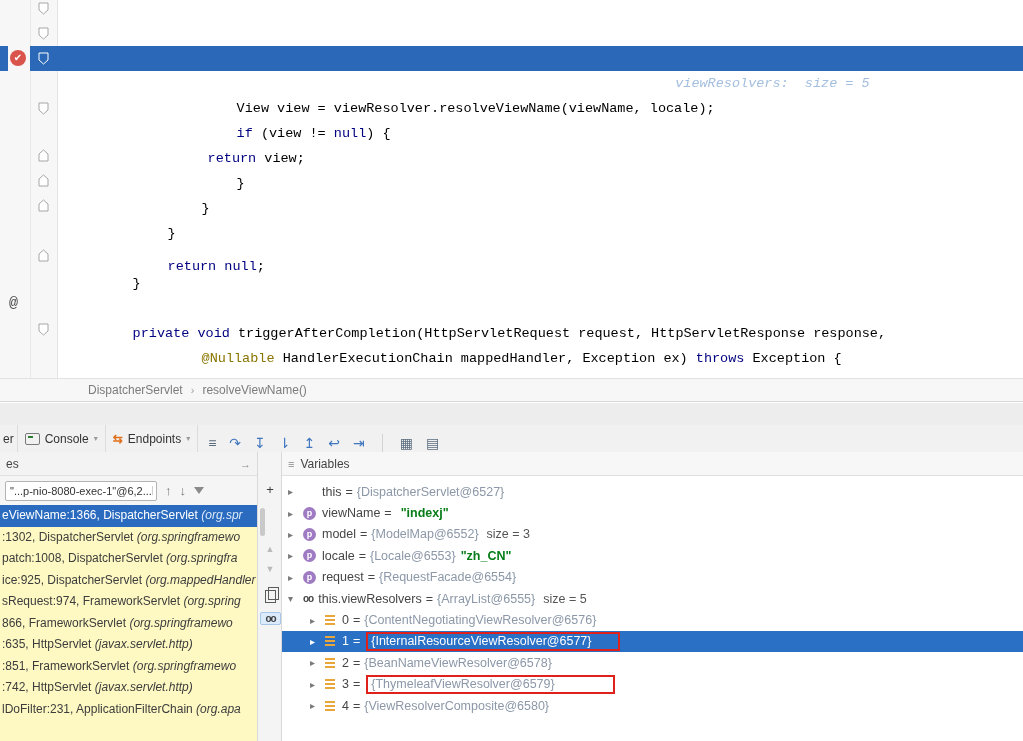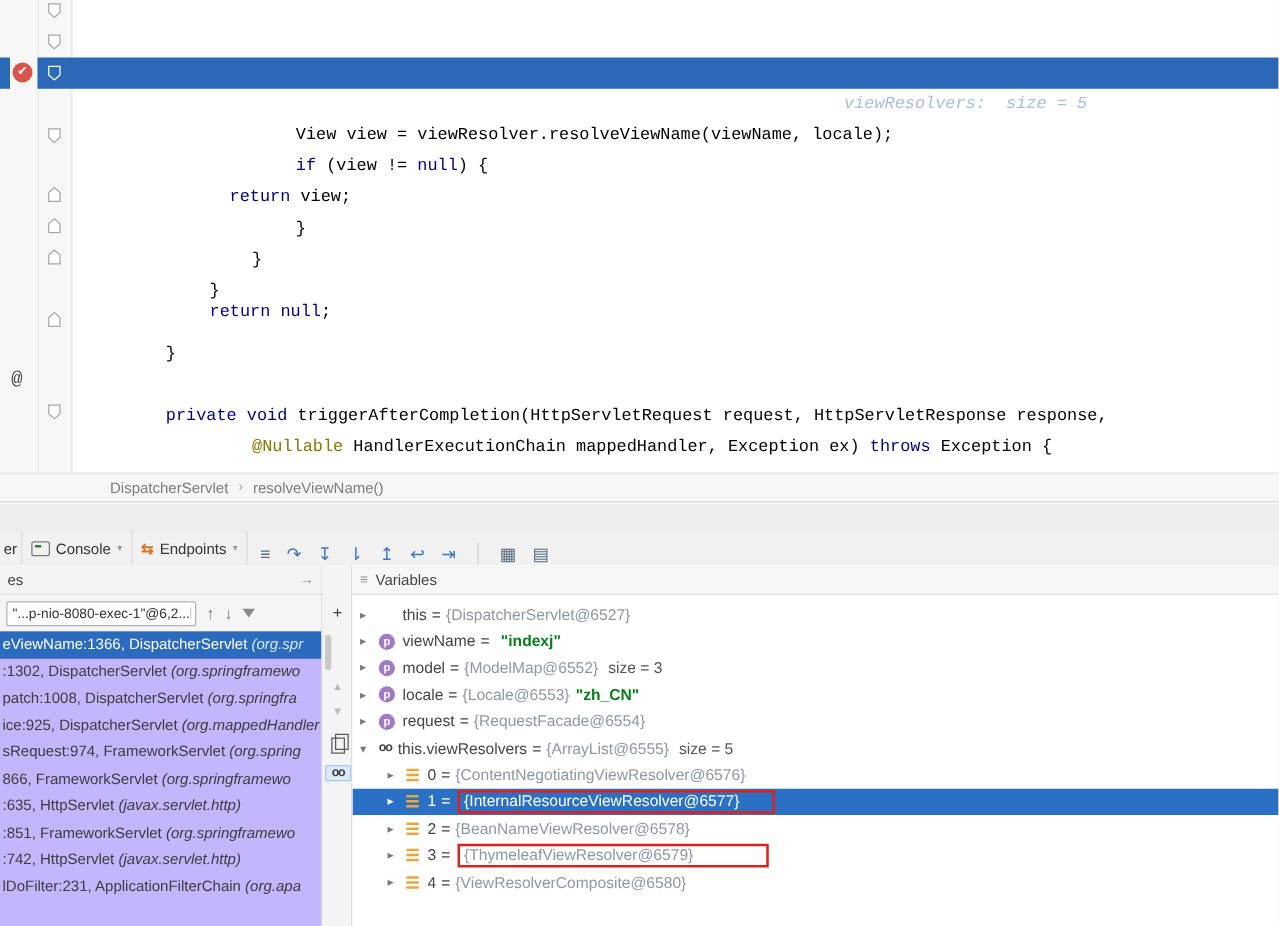--- a/index.html
+++ b/index.html
@@ -9,21 +9,21 @@
   
   .editor{position:absolute;left:0;top:0;width:1023px;height:378px;background:#ffffff;}
   .gutter{position:absolute;left:0;top:0;width:57px;height:378px;background:#f7f7f7;border-right:1px solid #e4e4e4;}
   .stripe-sep{position:absolute;left:30px;top:0;width:1px;height:378px;background:#e9e9e9;}
   .bp{position:absolute;left:10px;top:50px;width:16px;height:16px;border-radius:50%;
       background:#d9544d;color:#fff;font-size:10px;line-height:16px;text-align:center;z-index:6;}
   .at-gutter{position:absolute;left:9px;top:295px;font:15px "Liberation Mono",monospace;color:#4a4a4a;}
   .fold{position:absolute;left:38px;z-index:5;}
   .cl{position:absolute;left:57px;right:0;height:25px;line-height:25px;white-space:pre;
       font-family:"Liberation Mono",monospace;font-size:13.5px;color:#000;}
-  .i0{padding-left:27px}.i1{padding-left:62px}.i2{padding-left:96px}.i3{padding-left:131px}.i4{padding-left:78px}
+  .i0{padding-left:27px}.i1{padding-left:62px}.i2{padding-left:96px}.i3{padding-left:131px}.i4{padding-left:102px}
   .kw{color:#000080;font-weight:normal}
   .fld{color:#871094}
   .ann{color:#897500}
   .exec{position:absolute;left:30px;right:0;top:46px;height:25px;line-height:25px;background:#2b68b8;
         white-space:pre;font-family:"Liberation Mono",monospace;font-size:13.5px;padding-left:123px;z-index:1;}
   .exec .w{color:#fff}
   .exec .wk{color:#fff;font-weight:bold}
   .hint{color:#a3bede;font-style:italic;margin-left:28px}
   .exec-sliver{position:absolute;left:0;top:46px;width:8px;height:25px;background:#2b68b8;z-index:2;}
 
@@ -54,21 +54,21 @@
   .panel-header{height:24px;display:flex;align-items:center;font-size:12px;color:#444;
       background:#f3f3f3;border-bottom:1px solid #e0e0e0;padding:0 6px;box-sizing:border-box;gap:6px;}
   .panel-header .spacer{flex:1}
   .hdr-ico{color:#8a8a8a;font-size:11px;}
   .thread-row{height:29px;display:flex;align-items:center;padding:0 5px;gap:8px;box-sizing:border-box;}
   .combo{width:152px;height:20px;background:#fff;border:1px solid #b3b3b3;border-radius:2px;
       font-size:11px;color:#333;display:flex;align-items:center;padding:0 4px;box-sizing:border-box;white-space:nowrap;overflow:hidden;}
   .combo-caret{margin-left:auto;color:#666;font-size:8px;border-left:1px solid #cfcfcf;padding-left:3px;}
   .th-ico{color:#777;font-size:13px;}
   .funnel{width:0;height:0;border-left:5px solid transparent;border-right:5px solid transparent;border-top:7px solid #8a8a8a;}
-  .frames-list{position:absolute;left:0;top:53px;right:0;bottom:0;background:#c4b5fd;overflow:hidden;}
+  .frames-list{position:absolute;left:0;top:53px;right:0;bottom:0;background:#fef9c3;overflow:hidden;}
   .frow{height:21.5px;line-height:21.5px;font-size:12px;color:#3c3c3c;white-space:nowrap;overflow:hidden;padding-left:2px;}
   .frow .pkg{font-style:italic;}
   .frow.sel{background:#2a6bbf;color:#fff;}
   .frow.sel .pkg{color:#dce9fa;}
 
   .watchbar{position:absolute;left:258px;top:0;width:24px;height:289px;background:#f4f4f4;
       border-right:1px solid #d9d9d9;box-sizing:border-box;}
   .wb-ico{position:absolute;left:0;width:24px;text-align:center;color:#3d3d3d;font-size:13px;}
   .wb-thumb{position:absolute;left:2px;top:56px;width:5px;height:28px;background:#c9c9c9;border-radius:3px;}
   .wb-light{color:#b9b9b9;font-size:9px;}
@@ -127,21 +127,21 @@
     </div>
     <div class="cl i3" style="top:146px">
       <span>}</span>
     </div>
     <div class="cl i2" style="top:171px">
       <span>}</span>
     </div>
     <div class="cl i1" style="top:196px">
       <span>}</span>
     </div>
-    <div class="cl i1" style="top:213px">
+    <div class="cl i1" style="top:229px">
       <span class="kw">return</span><span> </span><span class="kw">null</span><span>;</span>
     </div>
     <div class="cl i0" style="top:246px">
       <span>}</span>
     </div>
     <div class="cl i0" style="top:296px">
       <span class="kw">private</span><span> </span><span class="kw">void</span><span> triggerAfterCompletion(HttpServletRequest request, HttpServletResponse response,</span>
     </div>
     <div class="cl i2" style="top:321px">
       <span class="ann">@Nullable</span><span> HandlerExecutionChain mappedHandler, Exception ex) </span><span class="kw">throws</span><span> Exception {</span>

